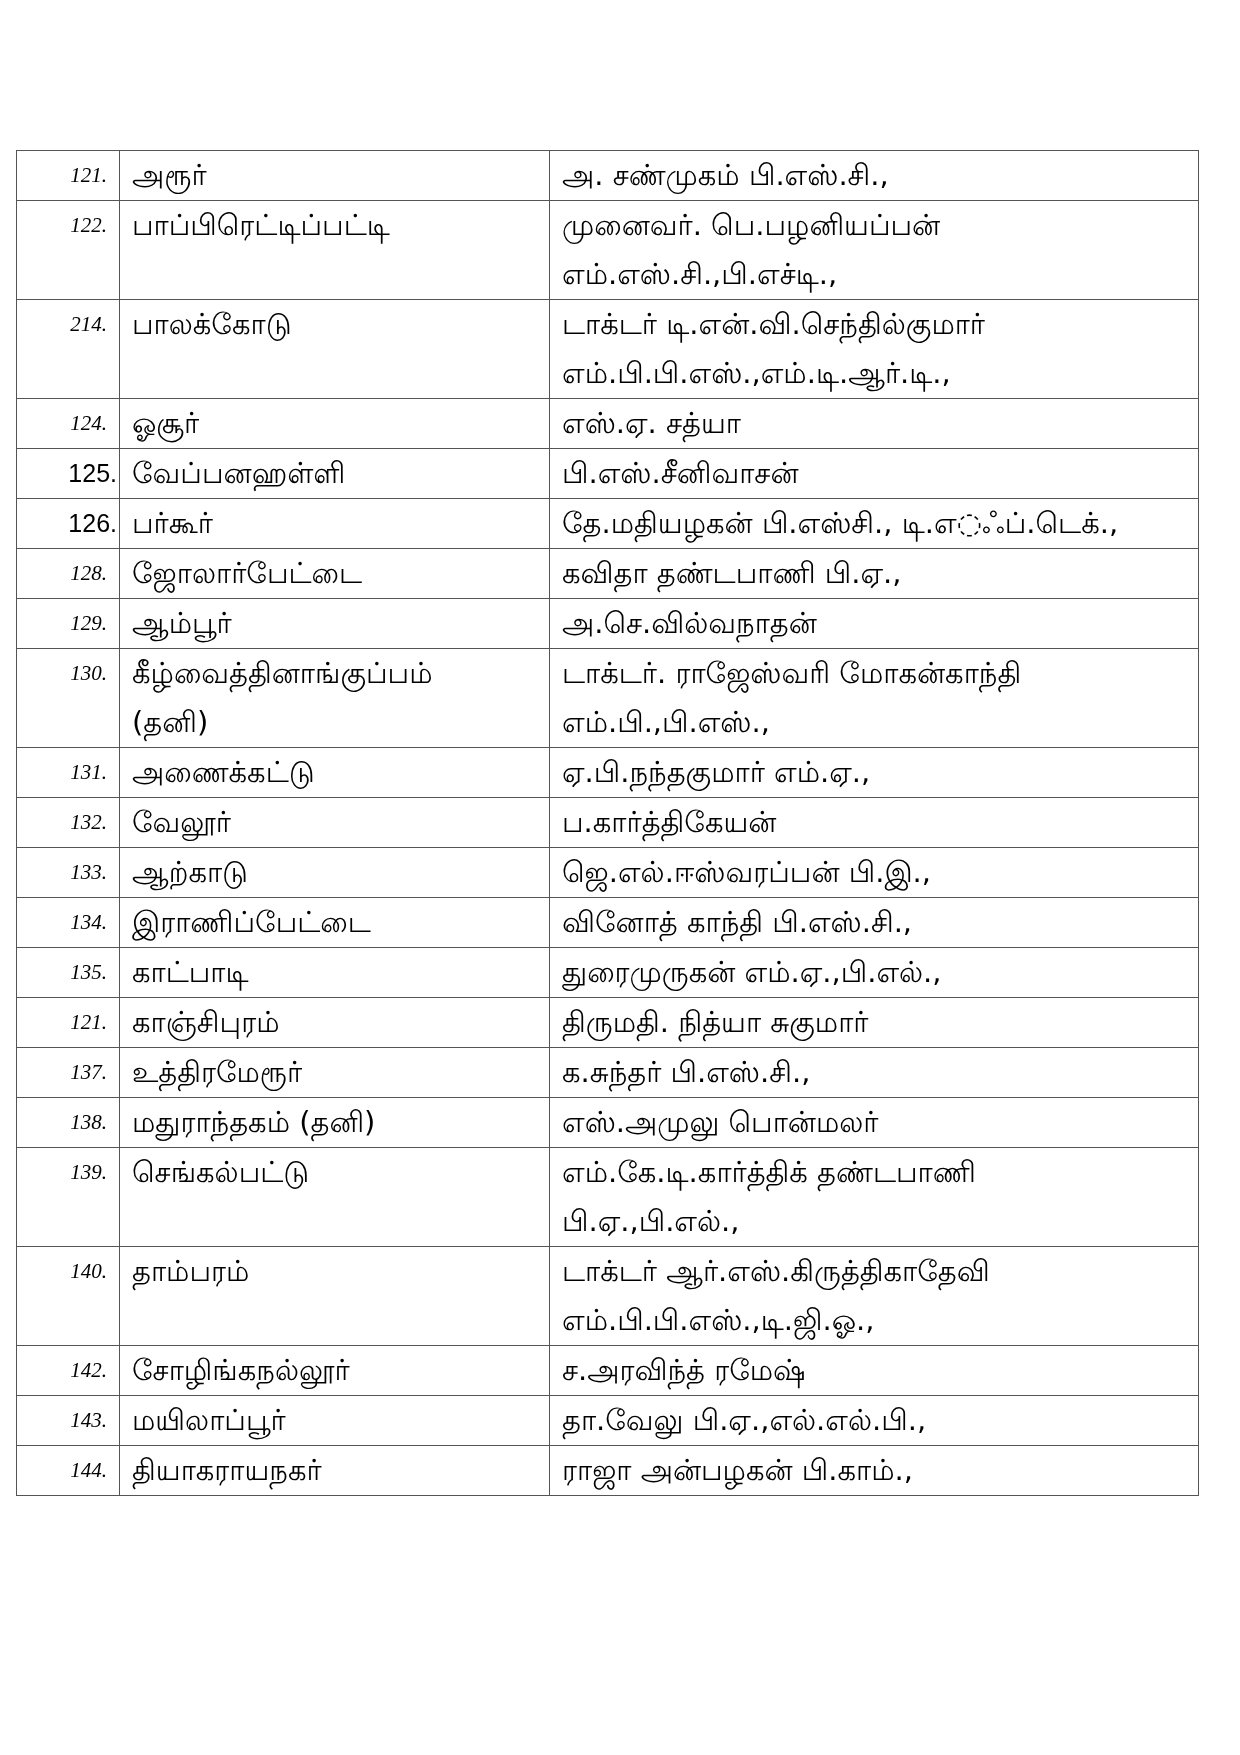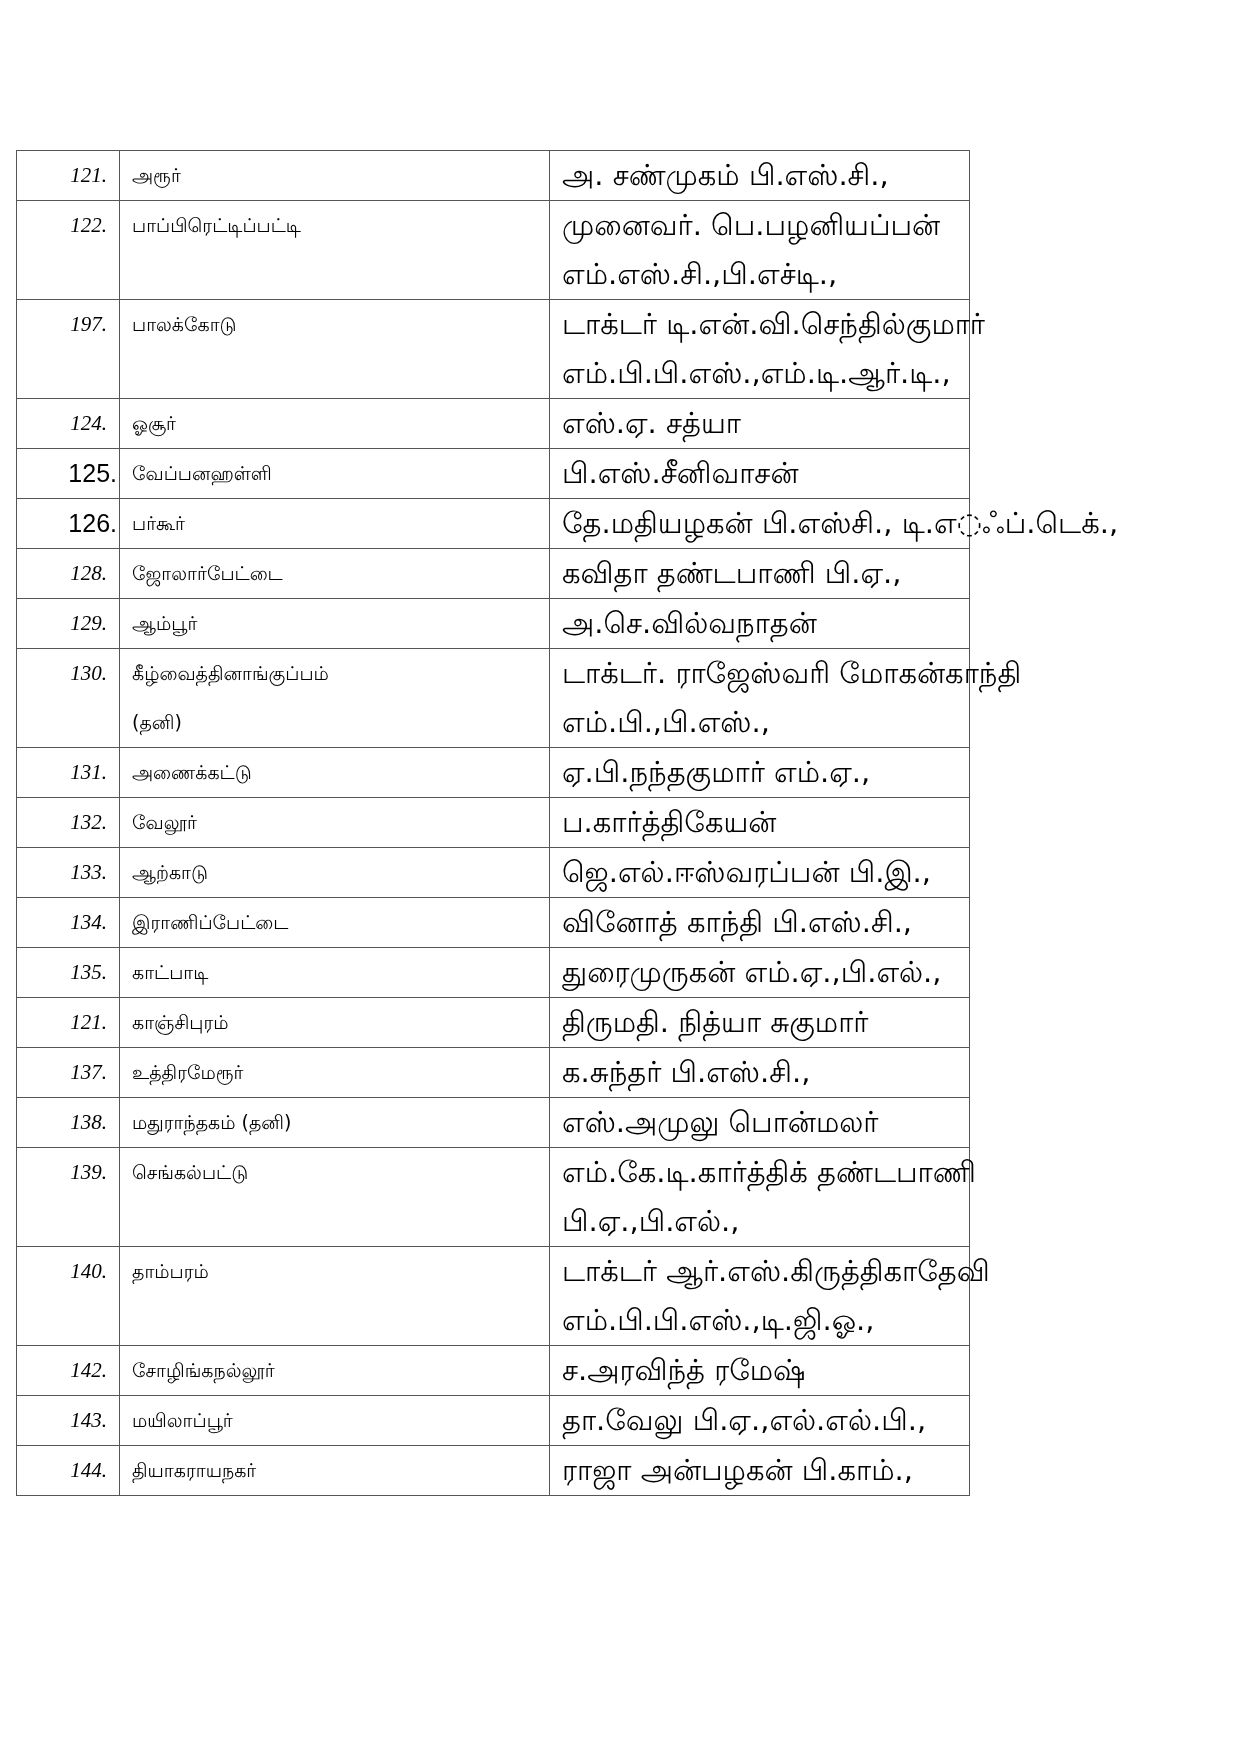--- a/index.html
+++ b/index.html
@@ -1,24 +1,24 @@
 <!DOCTYPE html>
 <html><head>
   <meta charset="utf-8">
   <style>
     html, body { margin: 0; padding: 0; background: #ffffff; }
     body { width: 1240px; height: 1755px; position: relative; overflow: hidden; }
     .page { position: absolute; left: 16px; top: 150px; width: 1183px; }
-    table { border-collapse: collapse; width: 954px; table-layout: fixed; }
+    table { border-collapse: collapse; width: 1183px; table-layout: fixed; }
     td { border: 1.5px solid #555555; vertical-align: top; padding: 0; color: #000; }
     td.num { width: 103px; text-align: right; padding-right: 12px; box-sizing: border-box;
              font-family: "Liberation Serif", serif; font-style: italic; font-size: 21px; line-height: 49px; }
     td.num.plain { font-style: normal; font-family: "Liberation Sans", sans-serif; font-size: 25px; padding-right: 2px; margin-top: 17px; }
     td.const { width: 430px; padding-left: 12px; box-sizing: border-box;
-               font-family: "DejaVu Sans", sans-serif; font-size: 19px; line-height: 49px; }
+               font-family: "DejaVu Sans", sans-serif; font-size: 29px; line-height: 49px; }
     td.cand { padding-left: 12px; box-sizing: border-box;
               font-family: "DejaVu Sans", sans-serif; font-size: 29px; line-height: 49px; margin-top: 7px; }
     .line { display: block; white-space: nowrap; }
   </style>
 </head>
 <body>
 
 <div class="page">
   <table>
     <tbody id="tbody">
@@ -35,21 +35,21 @@
           <td class="num">122.</td>
           <td class="const">
             <span class="line">பாப்பிரெட்டிப்பட்டி</span>
           </td>
           <td class="cand">
             <span class="line">முனைவர். பெ.பழனியப்பன்</span>
             <span class="line">எம்.எஸ்.சி.,பி.எச்டி.,</span>
           </td>
         </tr>
         <tr>
-          <td class="num">197.</td>
+          <td class="num">214.</td>
           <td class="const">
             <span class="line">பாலக்கோடு</span>
           </td>
           <td class="cand">
             <span class="line">டாக்டர் டி.என்.வி.செந்தில்குமார்</span>
             <span class="line">எம்.பி.பி.எஸ்.,எம்.டி.ஆர்.டி.,</span>
           </td>
         </tr>
         <tr>
           <td class="num">124.</td>

